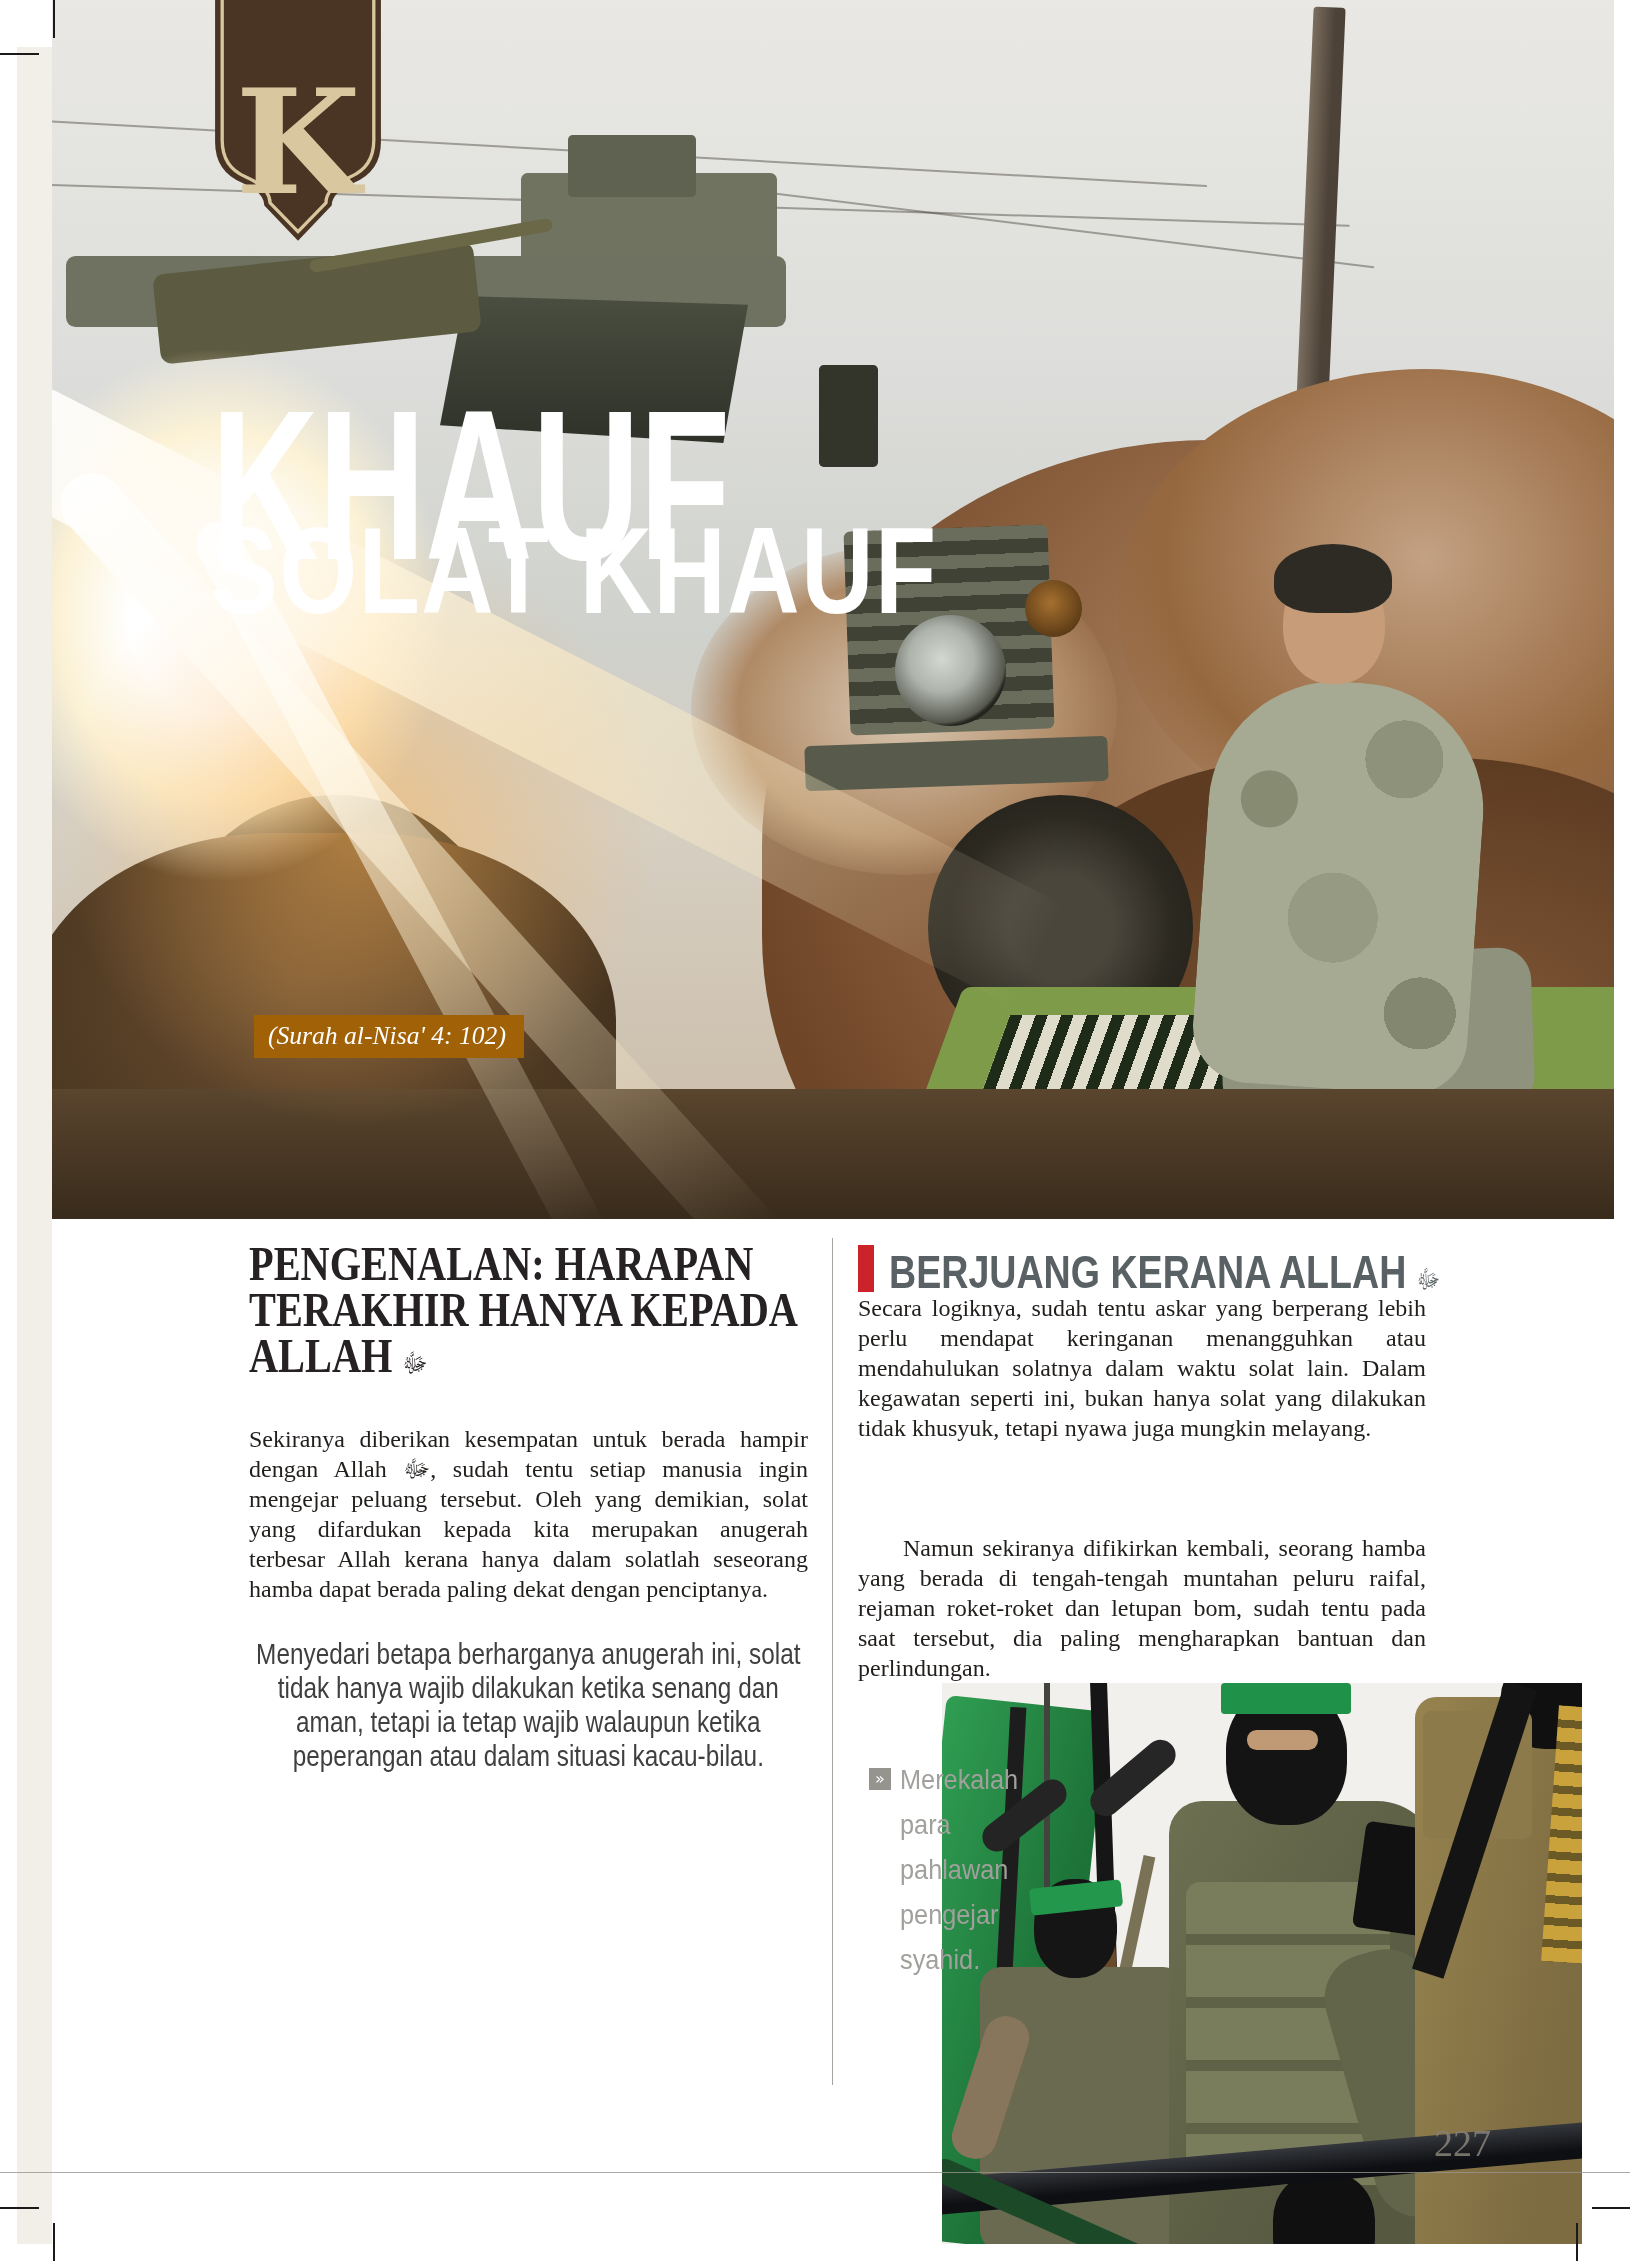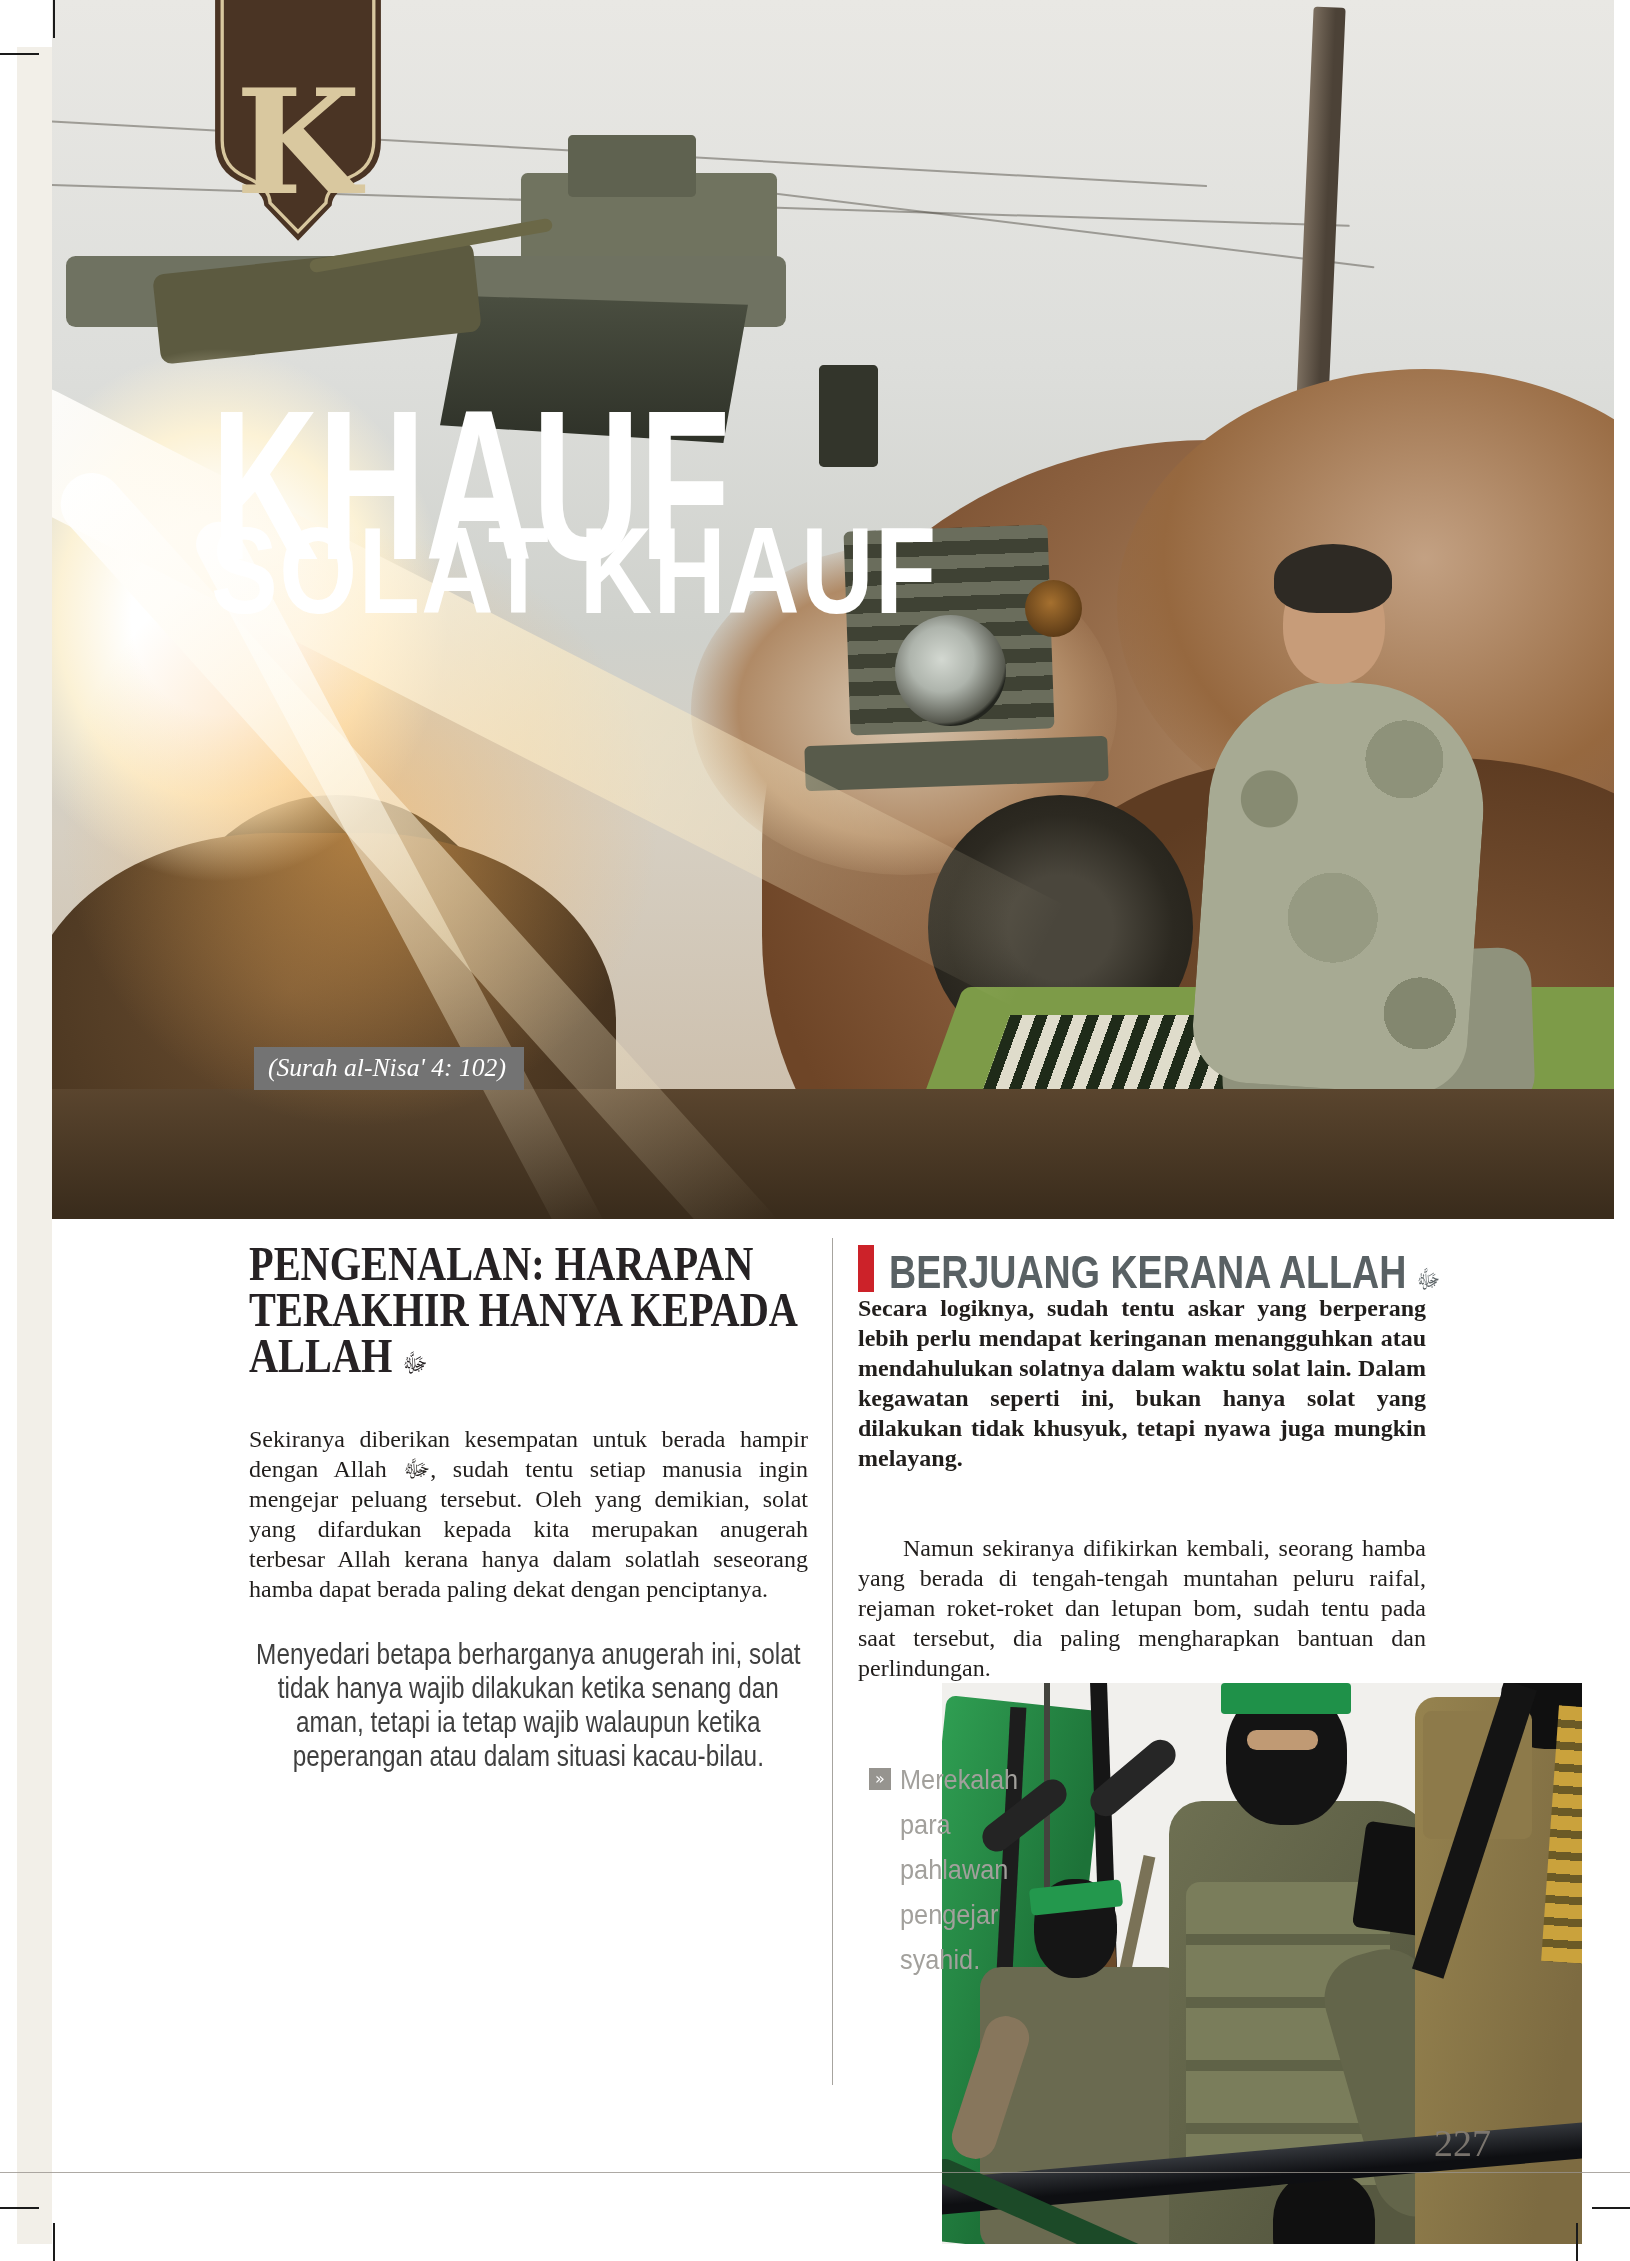--- a/index.html
+++ b/index.html
@@ -17,21 +17,21 @@
   #hero-title{left:211px;top:379px;color:#fff;font-family:"Liberation Sans",sans-serif;
       font-weight:700;font-size:213px;line-height:1;letter-spacing:-0.9px;
       transform:scaleX(.70);transform-origin:left top;white-space:nowrap;}
   #hero-subtitle{left:211px;top:510px;color:#fff;font-family:"Liberation Sans",sans-serif;
       font-weight:700;font-size:122px;line-height:1;letter-spacing:1.9px;
       transform:scaleX(.82);transform-origin:left top;white-space:nowrap;}
   #hero-arabic{left:204px;top:678px;color:#fff;font-family:"DejaVu Sans",sans-serif;
       font-size:102px;line-height:1.25;white-space:nowrap;text-shadow:0 0 12.3px rgba(60,40,20,.25);}
   #hero-verse{left:234px;top:864px;width:672px;color:#fff;font-size:26px;line-height:36px;
       text-shadow:0 0.9px 10.4px rgba(40,25,10,.45);}
-  #verse-source{left:254px;top:1047px;background:#737373;color:#fff;font-style:italic;
+  #verse-source{left:254px;top:1015px;background:#a16207;color:#fff;font-style:italic;
       font-size:25.6px;line-height:1;padding:7.6px 18px 9.5px 14px;}
 
   
   #bookmark{left:215px;top:0;width:166px;height:244px;}
   #bookmark-letter{left:215px;top:71px;width:166px;text-align:center;color:#d9c89f;
       font-family:"DejaVu Serif",serif;font-weight:700;font-size:144px;line-height:1;}
 
   
   .headL{font-family:"Liberation Serif",serif;font-weight:700;color:#262224;
       font-size:48px;line-height:46px;transform:scaleX(.84);transform-origin:left top;}
@@ -167,21 +167,21 @@
     <span class="stw">ﷻ</span>
   </h3>
   <p class="abs bodytxt" style="left:249px;top:1424px;width:559px;">Sekiranya diberikan kesempatan untuk berada hampir dengan Allah ﷻ, sudah tentu setiap manusia ingin mengejar peluang tersebut. Oleh yang demikian, solat yang difardukan kepada kita merupakan anugerah terbesar Allah kerana hanya dalam solatlah seseorang hamba dapat berada paling dekat dengan penciptanya.</p>
   <blockquote class="abs" id="pullquote">Menyedari betapa berharganya anugerah ini, solat tidak hanya wajib dilakukan ketika senang dan aman, tetapi ia tetap wajib walaupun ketika peperangan atau dalam situasi kacau-bilau.</blockquote>
 
   <div class="abs" id="red-tab"></div>
   <h3 class="abs headR" style="left:889px;top:1248px;margin:0;">
     <span>BERJUANG KERANA ALLAH</span>
     <span class="stw">ﷻ</span>
   </h3>
-  <p class="abs bodytxt" style="left:858px;top:1293px;width:568px;font-weight:bold;">Secara logiknya, sudah tentu askar yang berperang lebih perlu mendapat keringanan menangguhkan atau mendahulukan solatnya dalam waktu solat lain. Dalam kegawatan seperti ini, bukan hanya solat yang dilakukan tidak khusyuk, tetapi nyawa juga mungkin melayang.</p>
+  <p class="abs bodytxt" style="left:858px;top:1293px;width:568px;">Secara logiknya, sudah tentu askar yang berperang lebih perlu mendapat keringanan menangguhkan atau mendahulukan solatnya dalam waktu solat lain. Dalam kegawatan seperti ini, bukan hanya solat yang dilakukan tidak khusyuk, tetapi nyawa juga mungkin melayang.</p>
   <p class="abs bodytxt indent" style="left:858px;top:1533px;width:568px;">Namun sekiranya difikirkan kembali, seorang hamba yang berada di tengah-tengah muntahan peluru raifal, rejaman roket-roket dan letupan bom, sudah tentu pada saat tersebut, dia paling mengharapkan bantuan dan perlindungan.</p>
 
   <div class="abs" id="fighters">
     <div class="abs" style="left:-24px;top:19px;width:161px;height:544px;border-radius:9.5px;
          background:linear-gradient(100deg,#2f9e52,#1d7238 70%);transform:rotate(6deg);"></div>
     <div class="abs" style="left:102px;top:0;width:5.7px;height:246px;background:#43433d;"></div>
 
     <div class="abs" style="left:57px;top:24px;width:16px;height:436px;background:#1d1d1d;transform:rotate(3deg);"></div>
     <div class="abs" style="left:33px;top:118px;width:99px;height:29px;background:#242424;border-radius:19px;transform:rotate(-38deg);"></div>
     <div class="abs" style="left:156px;top:-14px;width:17px;height:483px;background:#161616;transform:rotate(-2deg);"></div>

